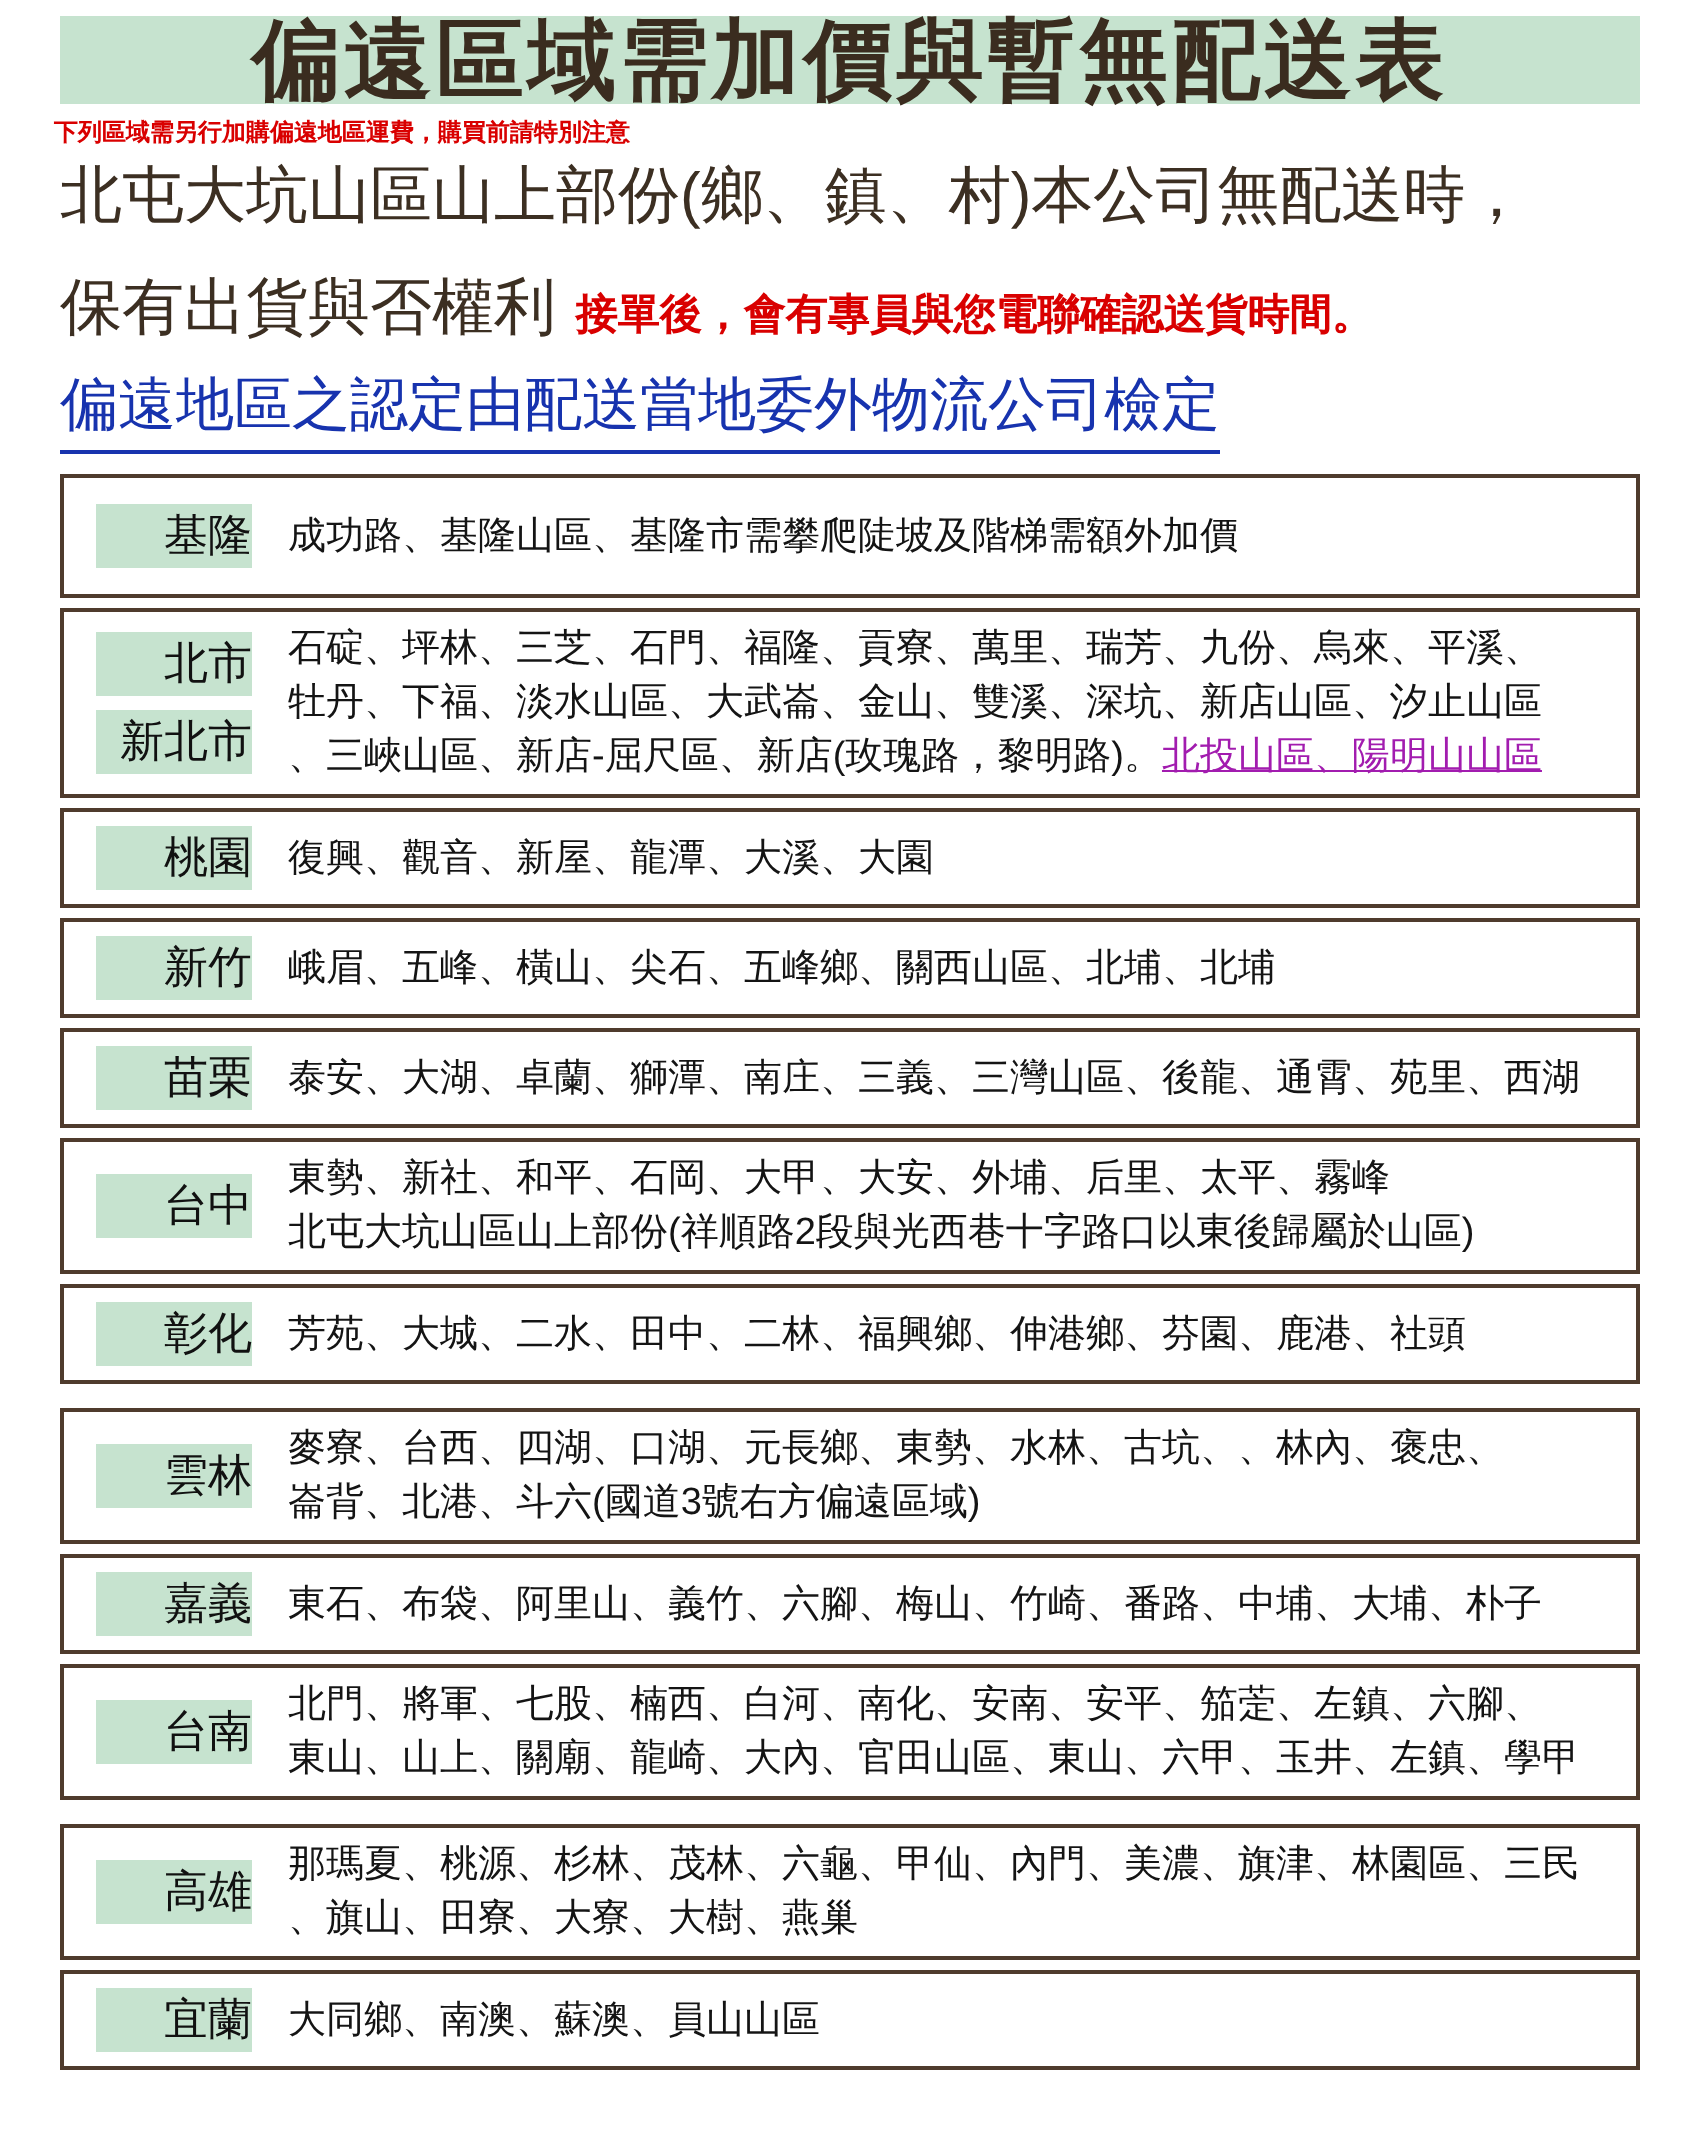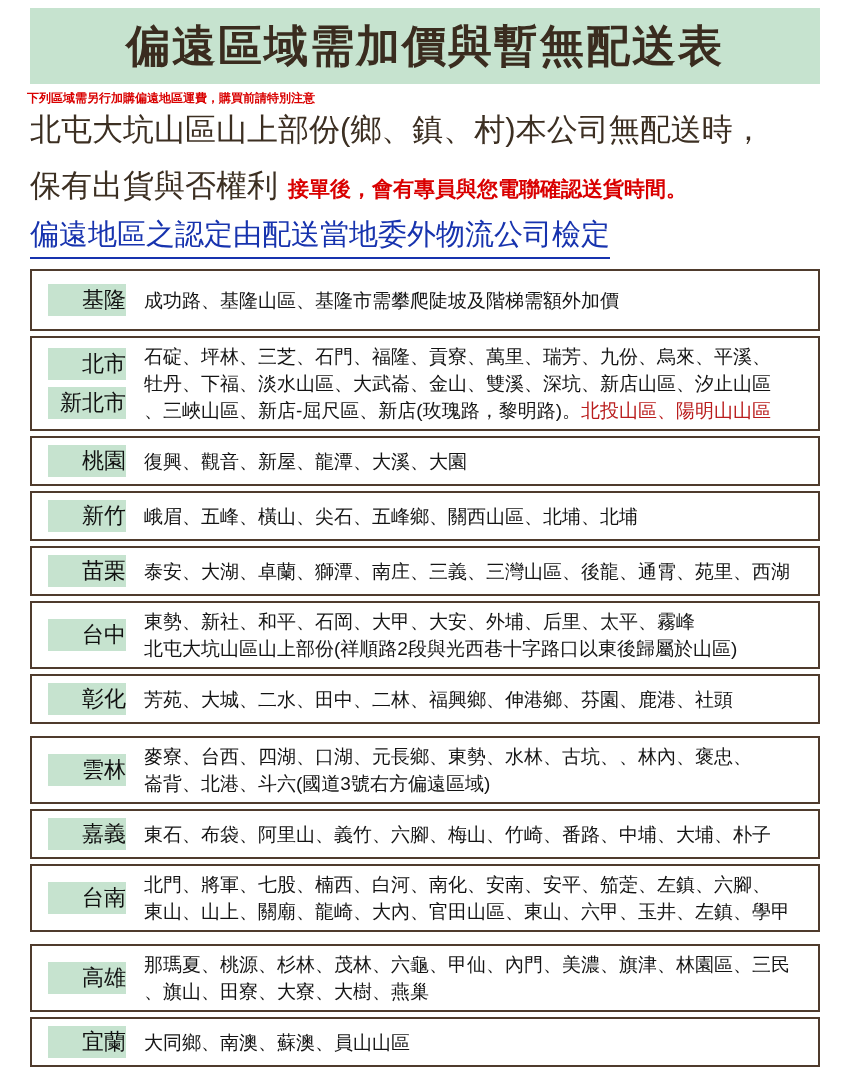--- a/index.html
+++ b/index.html
@@ -5,21 +5,21 @@
   html,body{margin:0;padding:0;}
   body{
     width:850px;height:1070px;background:#ffffff;overflow:hidden;
     font-family:"Liberation Sans","DejaVu Sans",sans-serif;
     color:#111;
   }
   .wrap{padding:8px 30px 0 30px;}
 
   
   .title-bar{
-    background:#c6e3cf;height:76px;
+    background:#c6e3cf;height:44px;
     display:flex;align-items:center;justify-content:center;
   }
   .title-bar .t{
     font-size:44px;font-weight:bold;color:#3a2c1f;letter-spacing:2px;
   }
 
   
   .red-note{
     margin:6px 0 4px -3px;
     font-family:"Liberation Serif","DejaVu Serif",serif;
@@ -62,21 +62,21 @@
   .label{
     background:#c6e3cf;color:#111;
     font-size:22px;text-align:right;
     padding:3px 0;line-height:26px;
   }
   .content{
     margin-left:18px;flex:1;
     font-size:19px;line-height:27px;color:#141414;
     white-space:pre-line;
   }
-  .content .gray{color:#b91c1c;}
+  .content .gray{color:#a21caf;text-decoration:underline;}
 </style>
 </head>
 <body>
 
 <div class="wrap">
 
   <div class="title-bar">
     <span class="t">偏遠區域需加價與暫無配送表</span>
   </div>
 

